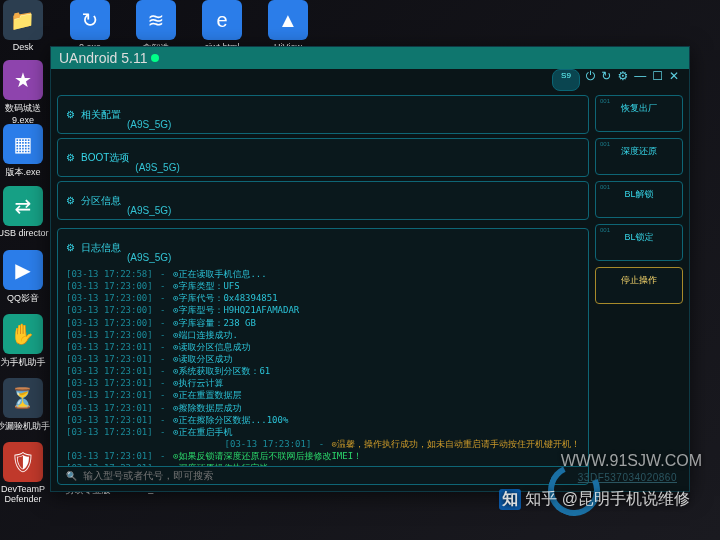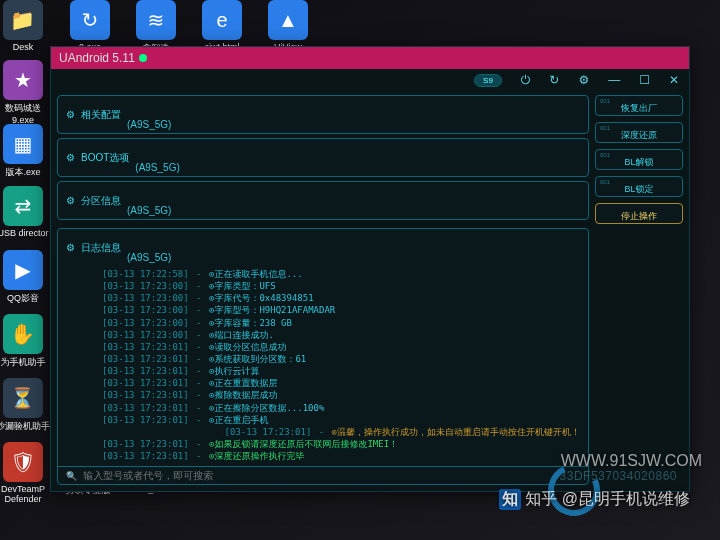--- a/index.html
+++ b/index.html
@@ -21,29 +21,29 @@
   .win {
     position: absolute;
     left: 50px; top: 46px;
     width: 640px; height: 446px;
     background: #0a1518;
     border: 1px solid #0e3a45;
     box-shadow: 0 4px 20px rgba(0,0,0,.6);
     display: flex; flex-direction: column;
   }
   .titlebar {
-    height: 22px; background: #be185d;
+    height: 22px; background: #0f766e;
     display: flex; align-items: center;
-    color: #ddd; font-size: 12px; padding: 0 8px;
+    color: #ddd; font-size: 14px; padding: 0 8px;
   }
   .titlebar .dot { width:8px;height:8px;border-radius:50%;background:#0f8; margin-left:4px; }
   .toolbar {
     height: 22px;
-    display:flex; align-items:center; justify-content:flex-end;
-    gap: 19px; padding: 0 10px;
+    display:flex; justify-content:flex-end;
+    gap: 6px; padding: 0 10px;
   }
   .toolbar .badge{ background:#0a4550; color:#6ff; font-size:8px; padding:1px 8px; border-radius:8px; border:1px solid #0a6575;}
   .toolbar .ticon{ color:#5ed0e0; font-size:12px; cursor:pointer;}
   .body { flex:1; display:flex; gap:0; padding: 4px 6px 6px 6px; overflow:hidden;}
   .main { flex:1; display:flex; flex-direction:column; gap:4px; overflow:hidden;}
   .panel {
     border: 1px solid #0e6575;
     border-radius: 4px;
     background: rgba(10,30,35,.4);
   }
@@ -57,52 +57,52 @@
   .phead .pt { font-weight:500; }
   .phead .mdl { opacity:.9;margin-top:20px; }
   .logbox { flex:1; display:flex; flex-direction:column; min-height:0;}
   .logbody {
     flex:1; overflow:hidden;
     padding: 2px 8px;
     font-family: Consolas, monospace;
     font-size: 9px;
     line-height: 1.35;
   }
-  .ln { color:#2bc2d6; white-space:nowrap;margin-left:36px; }
+  .ln { color:#2bc2d6; white-space:nowrap; }
   .ln.warn { color:#cc9a2a;text-align:right; }
   .ln.ok { color:#2bd66a; }
   .ln .ts { color:#1a8a99; }
   .ln .sep { color:#1a8a99; margin:0 2px;}
   .inputrow {
     border-top:1px solid #0e6575;
     padding:3px 8px; color:#2a5560; font-size:9px;
     display:flex; align-items:center; gap:6px;
   }
   
   .side {
     width: 88px;
     display:flex; flex-direction:column; gap:6px;
     margin-left:6px;
   }
   .sbtn {
     border:1px solid #0e6575;
     background: rgba(10,25,30,.6);
     color:#37d6e8;
     font-size:9px;
-    padding: 6px 4px 0 4px;
+    padding: 6px 4px 16px 4px;
     border-radius:4px;
     text-align:center;
     position:relative;
     cursor:pointer;
   }
   .sbtn .sn { position:absolute; top:2px; left:4px; font-size:6px; color:#1a7a89;}
   .sbtn.active { color:#f5d56b; border-color:#a88a2a;}
   .footer{
     position:absolute; right:12px; bottom:8px;
-    color:#2a5560; font-size:12px; letter-spacing:.5px;
+    color:#2a5560; font-size:10px; letter-spacing:.5px;text-decoration:underline;
   }
   
   .wm1 { position:absolute; right:18px; bottom:70px; color:#ddd; font-size:16px; opacity:.7; text-shadow:0 0 4px #000;}
   .wm2 { position:absolute; right:30px; bottom:30px; color:#eee; font-size:16px; opacity:.85; text-shadow:0 0 6px #000; display:flex;align-items:center;gap:4px;}
   .wm2 .zhi{ background:#0a66c2;color:#fff;padding:0 3px;border-radius:3px;font-weight:bold;}
   .swirl{ position:absolute; right:120px; bottom:24px; width:52px;height:52px;border:6px solid #1a6fa3; border-top-color:transparent; border-radius:50%; transform:rotate(20deg);}
 </style>
 </head>
 <body>
 
@@ -217,20 +217,21 @@
           <span class="mdl">(A9S_5G)</span>
         </div>
         <div class="logbody" id="logs">
             <div class="ln "><span class="ts">[03-13 17:22:58]</span><span class="sep"> - </span>⊙正在读取手机信息...</div>
             <div class="ln "><span class="ts">[03-13 17:23:00]</span><span class="sep"> - </span>⊙字库类型：UFS</div>
             <div class="ln "><span class="ts">[03-13 17:23:00]</span><span class="sep"> - </span>⊙字库代号：0x48394851</div>
             <div class="ln "><span class="ts">[03-13 17:23:00]</span><span class="sep"> - </span>⊙字库型号：H9HQ21AFAMADAR</div>
             <div class="ln "><span class="ts">[03-13 17:23:00]</span><span class="sep"> - </span>⊙字库容量：238 GB</div>
             <div class="ln "><span class="ts">[03-13 17:23:00]</span><span class="sep"> - </span>⊙端口连接成功.</div>
             <div class="ln "><span class="ts">[03-13 17:23:01]</span><span class="sep"> - </span>⊙读取分区信息成功</div>
+            <div class="ln "><span class="ts">[03-13 17:23:01]</span><span class="sep"> - </span>⊙读取分区成功</div>
             <div class="ln "><span class="ts">[03-13 17:23:01]</span><span class="sep"> - </span>⊙系统获取到分区数：61</div>
             <div class="ln "><span class="ts">[03-13 17:23:01]</span><span class="sep"> - </span>⊙执行云计算</div>
             <div class="ln "><span class="ts">[03-13 17:23:01]</span><span class="sep"> - </span>⊙正在重置数据层</div>
             <div class="ln "><span class="ts">[03-13 17:23:01]</span><span class="sep"> - </span>⊙擦除数据层成功</div>
             <div class="ln "><span class="ts">[03-13 17:23:01]</span><span class="sep"> - </span>⊙正在擦除分区数据...100%</div>
             <div class="ln "><span class="ts">[03-13 17:23:01]</span><span class="sep"> - </span>⊙正在重启手机</div>
             <div class="ln warn"><span class="ts">[03-13 17:23:01]</span><span class="sep"> - </span>⊙温馨，操作执行成功，如未自动重启请手动按住开机键开机！</div>
             <div class="ln ok"><span class="ts">[03-13 17:23:01]</span><span class="sep"> - </span>⊙如果反锁请深度还原后不联网后接修改IMEI！</div>
             <div class="ln ok"><span class="ts">[03-13 17:23:01]</span><span class="sep"> - </span>⊙深度还原操作执行完毕</div>
           </div>

